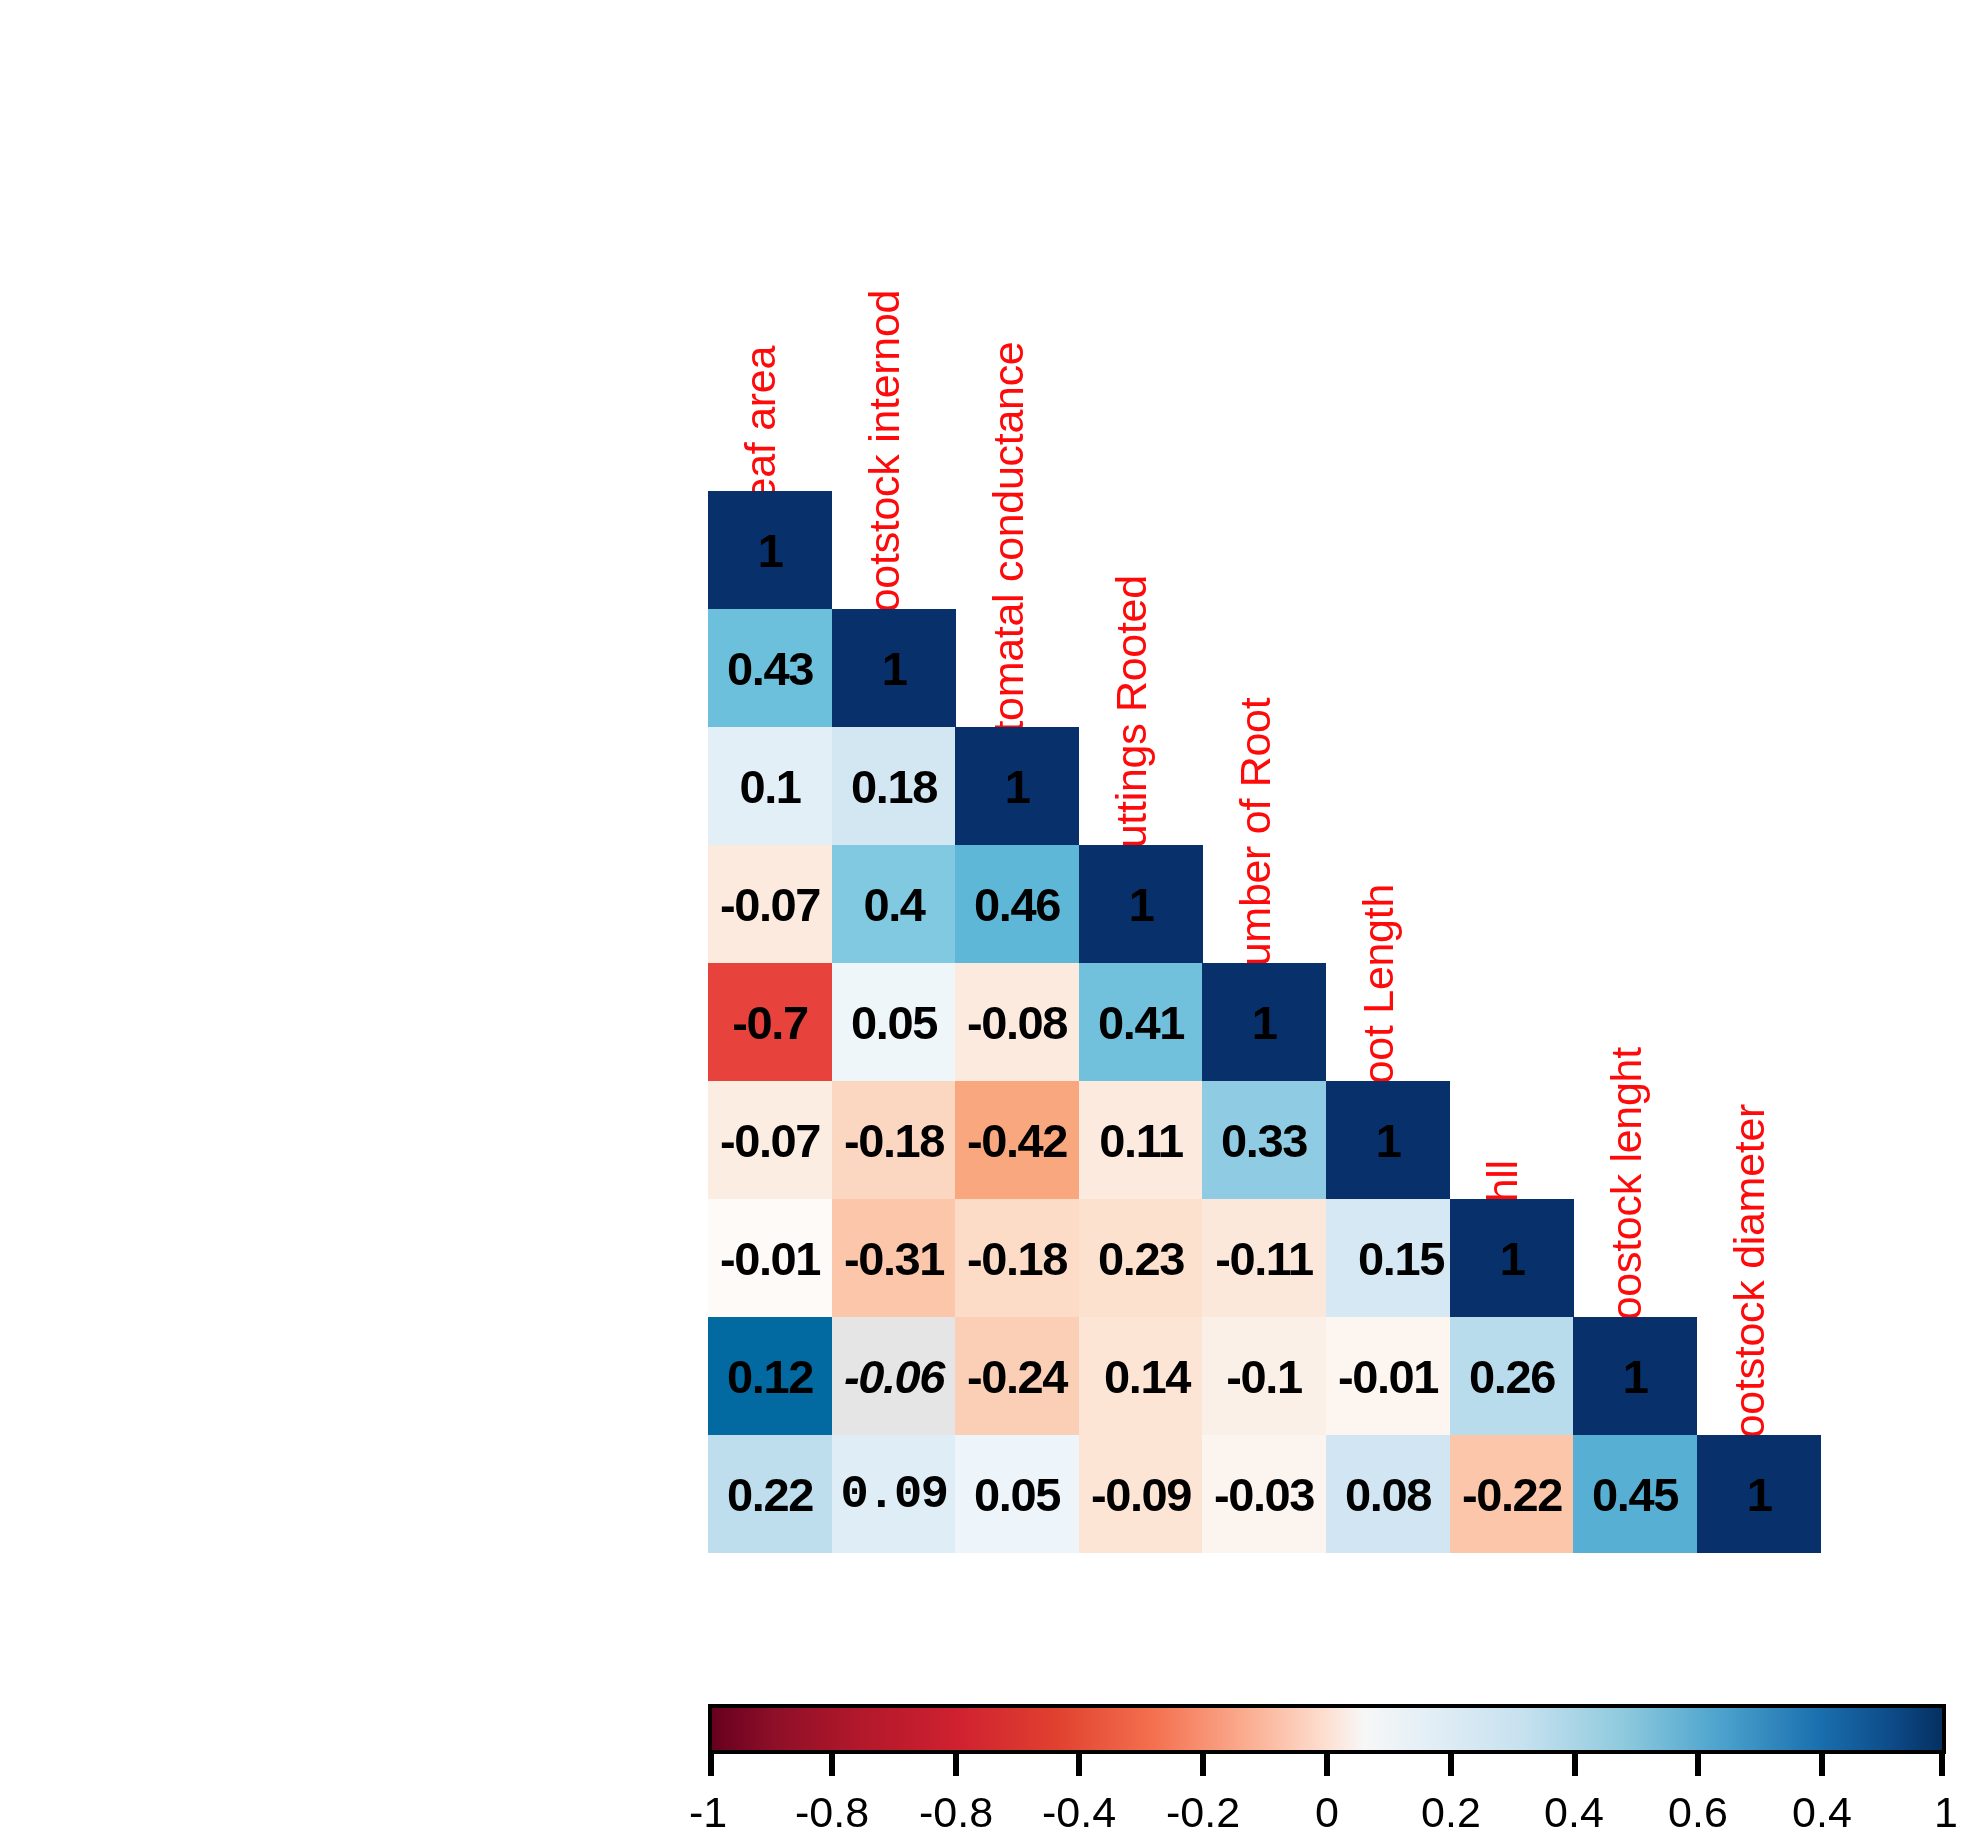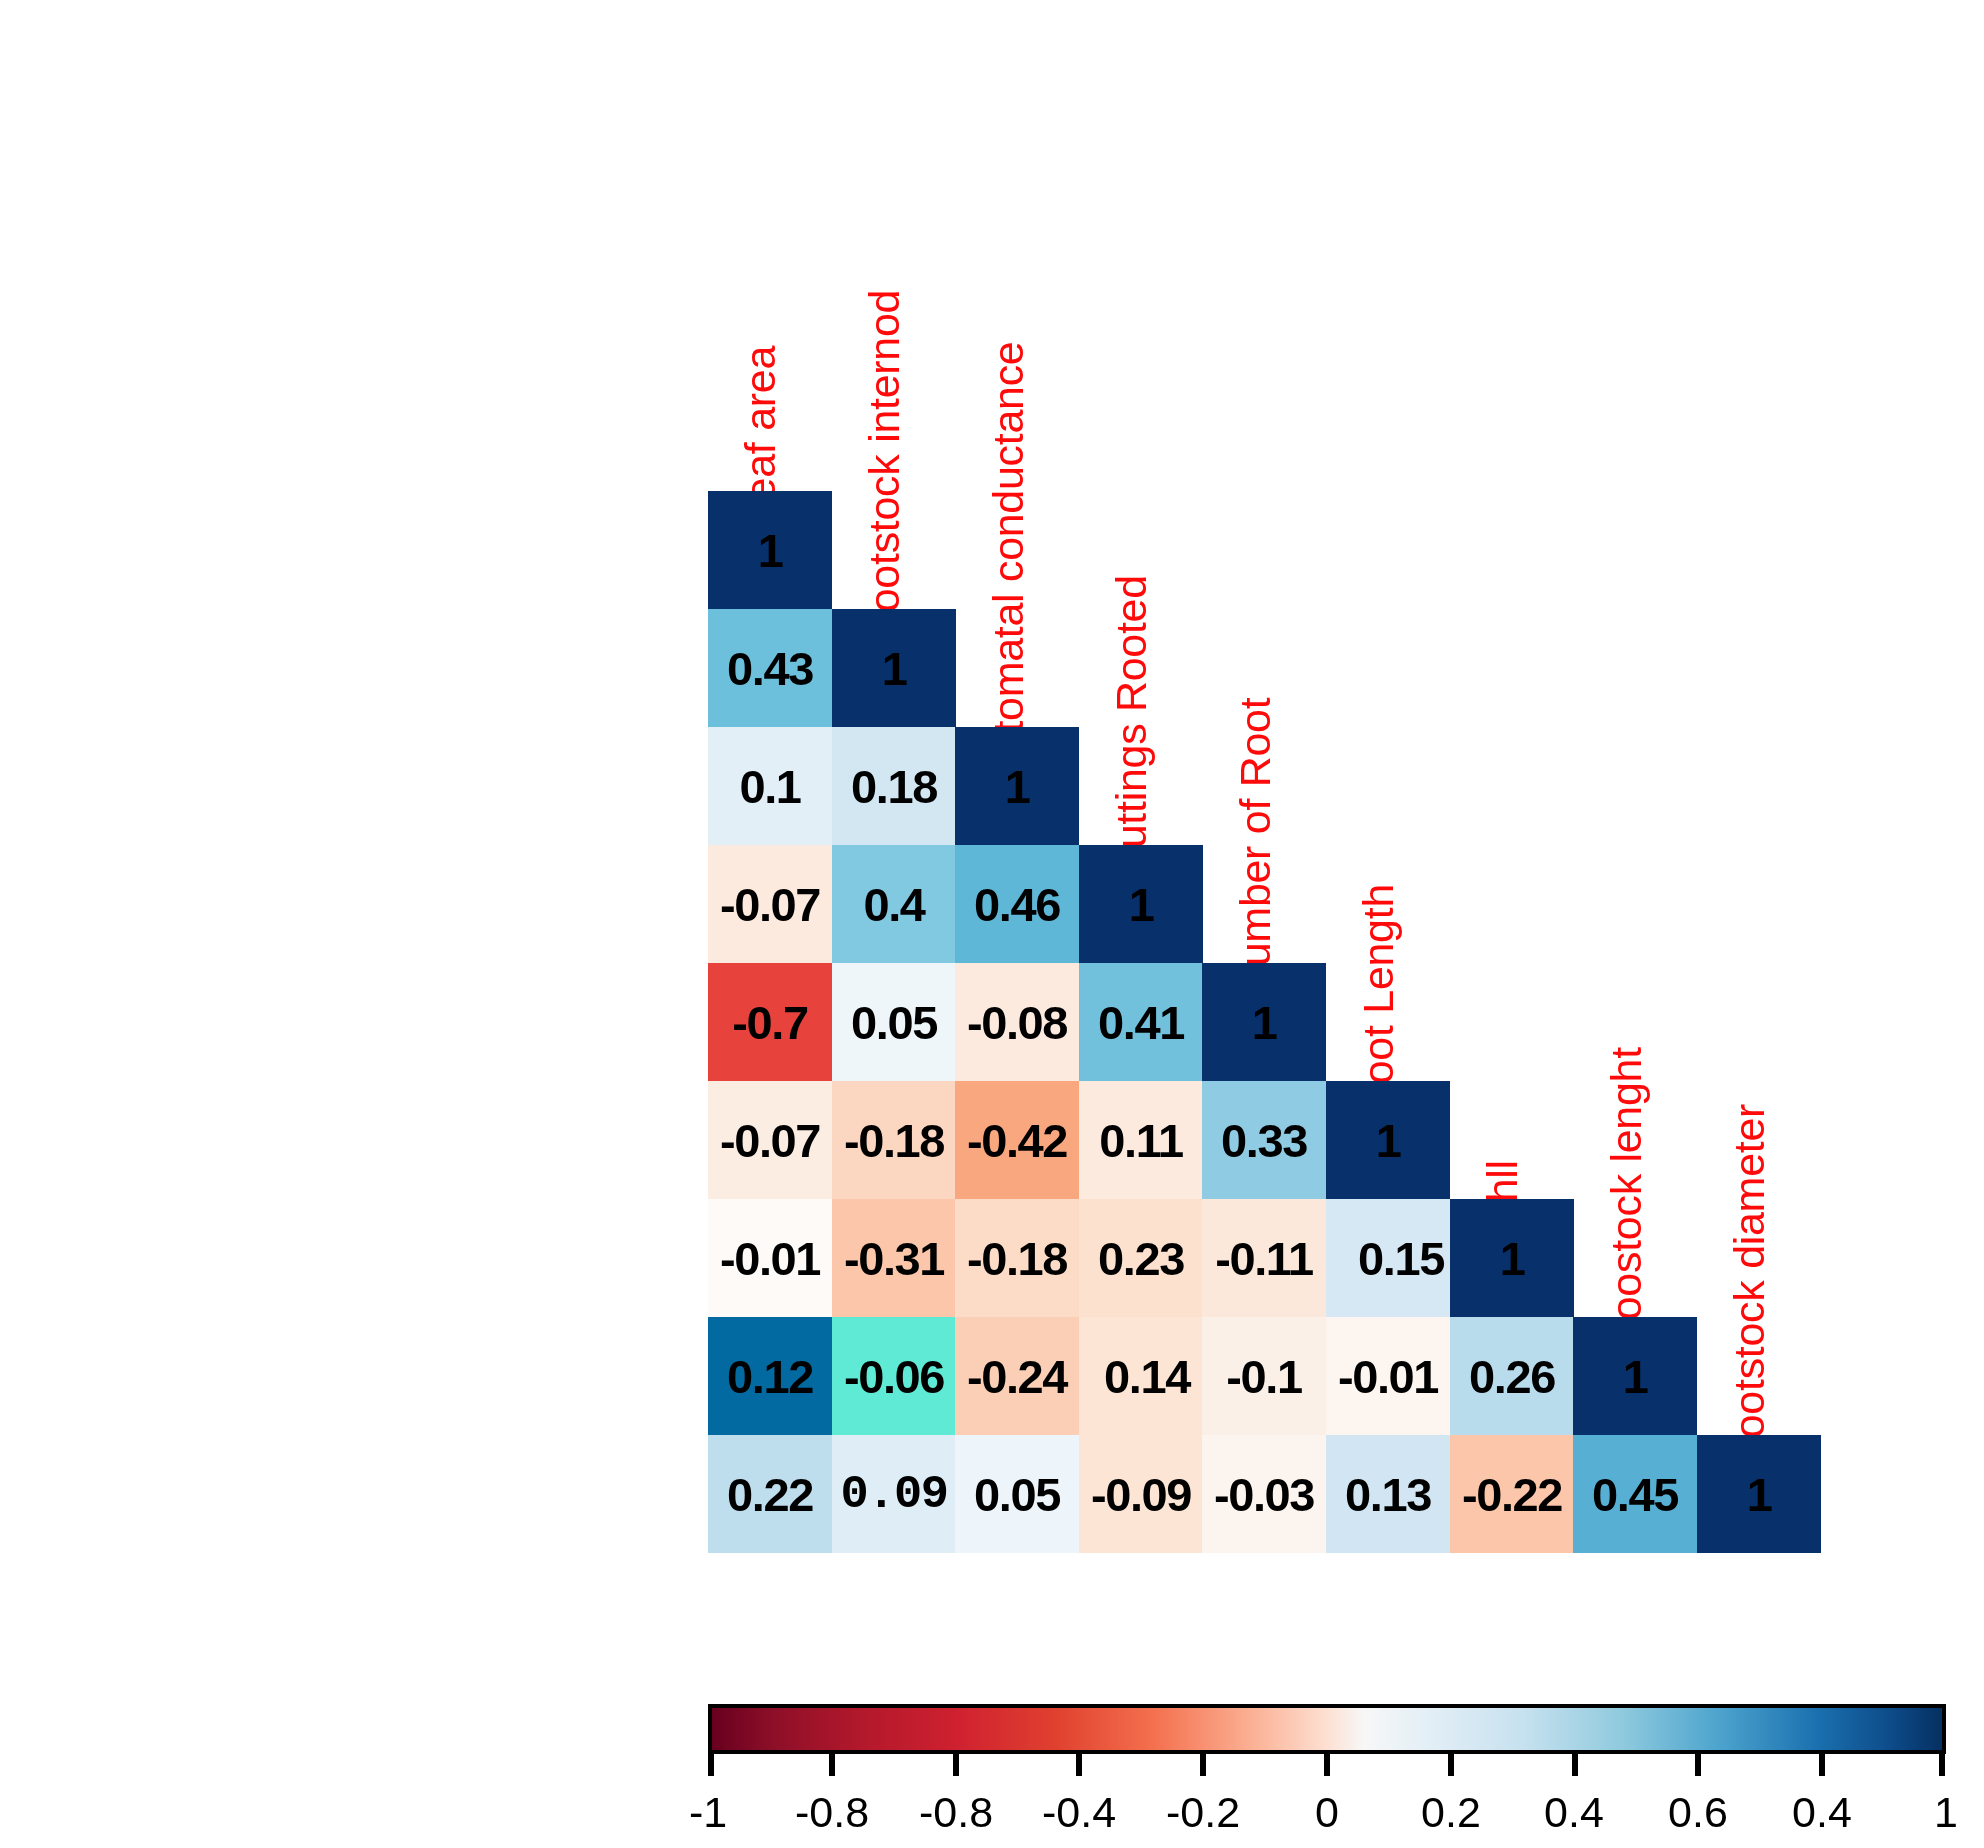--- a/index.html
+++ b/index.html
@@ -194,21 +194,21 @@
           <span>0.15</span>
         </div>
         <div class="cell" style="left: 742px; background: rgb(8, 48, 107);">
           <span>1</span>
         </div>
       </div>
       <div class="mrow">
         <div class="cell" style="left: 0px; background: #0369a1;">
           <span>0.12</span>
         </div>
-        <div class="cell" style="left: 124px; background: #5eead4;">
+        <div class="cell" style="left: 124px; background: #e5e5e5; font-style: italic;">
           <span>-0.06</span>
         </div>
         <div class="cell" style="left: 247px; background: rgb(251, 207, 182);">
           <span>-0.24</span>
         </div>
         <div class="cell" style="left: 371px; background: rgb(252, 229, 213); padding-left: 12px;">
           <span>0.14</span>
         </div>
         <div class="cell" style="left: 494px; background: rgb(251, 240, 231);">
           <span>-0.1</span>
@@ -233,21 +233,21 @@
         <div class="cell" style="left: 247px; background: rgb(238, 245, 250);">
           <span>0.05</span>
         </div>
         <div class="cell" style="left: 371px; background: rgb(252, 229, 213);">
           <span>-0.09</span>
         </div>
         <div class="cell" style="left: 494px; background: rgb(251, 244, 239); align-items: center;">
           <span>-0.03</span>
         </div>
         <div class="cell" style="left: 618px; background: rgb(209, 229, 242);">
-          <span>0.13</span>
+          <span>0.08</span>
         </div>
         <div class="cell" style="left: 742px; background: rgb(251, 198, 169);">
           <span>-0.22</span>
         </div>
         <div class="cell" style="left: 865px; background: rgb(87, 176, 211);">
           <span>0.45</span>
         </div>
         <div class="cell" style="left: 989px; background: rgb(8, 48, 107);">
           <span>1</span>
         </div>

